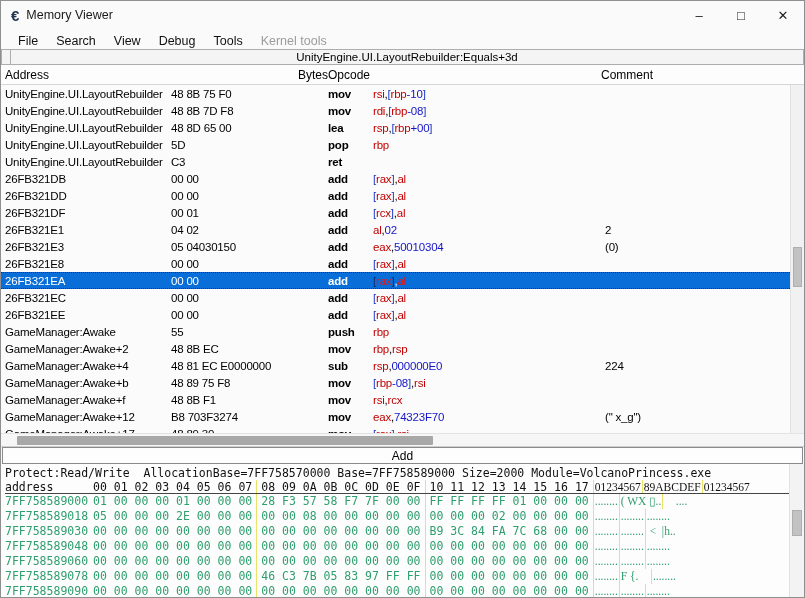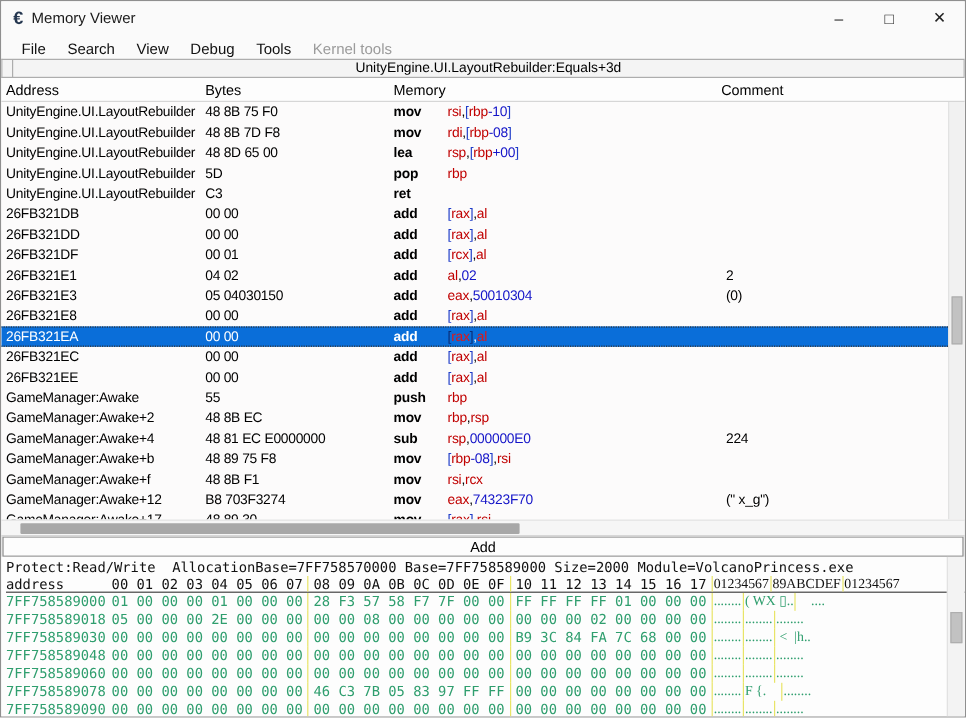--- a/index.html
+++ b/index.html
@@ -21,21 +21,21 @@
   .menu-item.disabled{color:#9b9b9b;}
   
   .symbolbar{height:16px;display:flex;flex:0 0 auto;background:#f0f0f0;}
   .symbol-stub{width:9px;border:1px solid #adadad;border-right:none;background:#f4f4f4;}
   .symbol-main{flex:1;border:1px solid #adadad;display:flex;align-items:center;justify-content:center;
     font-size:11.5px;color:#000;background:#f4f4f4;}
   
   .dhead{height:20px;display:flex;align-items:center;background:#fdfdfd;border-bottom:1px solid #d6d6d6;
     font-size:12px;color:#000;flex:0 0 auto;padding-left:4px;}
   .dhead .hc-addr{width:166px;}
-  .dhead .hc-bytes{width:157px;}
+  .dhead .hc-bytes{width:157px;text-align:right;}
   .dhead .hc-op{width:273px;}
   .dhead .hc-comment{flex:1;}
   
   .dbody{height:348px;position:relative;background:#fcfbfb;flex:0 0 auto;overflow:hidden;}
   .drows{margin-right:14px;overflow:hidden;height:100%;}
   .drow{height:17px;display:flex;align-items:center;font-size:11.5px;letter-spacing:-0.2px;
     color:#000;padding-left:4px;white-space:nowrap;}
   .d-addr{width:166px;overflow:hidden;flex:0 0 auto;}
   .d-bytes{width:157px;overflow:hidden;flex:0 0 auto;}
   .d-mn{width:45px;font-weight:bold;flex:0 0 auto;}
@@ -97,21 +97,21 @@
     </div>
 
   <div class="symbolbar">
     <div class="symbol-stub"></div>
     <div class="symbol-main">UnityEngine.UI.LayoutRebuilder:Equals+3d</div>
   </div>
 
   <div class="dhead">
     <span class="hc-addr">Address</span>
     <span class="hc-bytes">Bytes</span>
-    <span class="hc-op">Memory</span>
+    <span class="hc-op">Opcode</span>
     <span class="hc-comment">Comment</span>
   </div>
 
   <div class="dbody">
     <div class="drows" id="drows">
         <div class="drow">
           <span class="d-addr">UnityEngine.UI.LayoutRebuilder</span>
           <span class="d-bytes">48 8B 75 F0</span>
           <span class="d-mn">mov</span>
           <span class="d-ops"><span class="tok-reg">rsi</span><span>,</span><span class="tok-br">[</span><span class="tok-reg">rbp</span><span class="tok-num">-</span><span class="tok-num">10</span><span class="tok-br">]</span></span>

